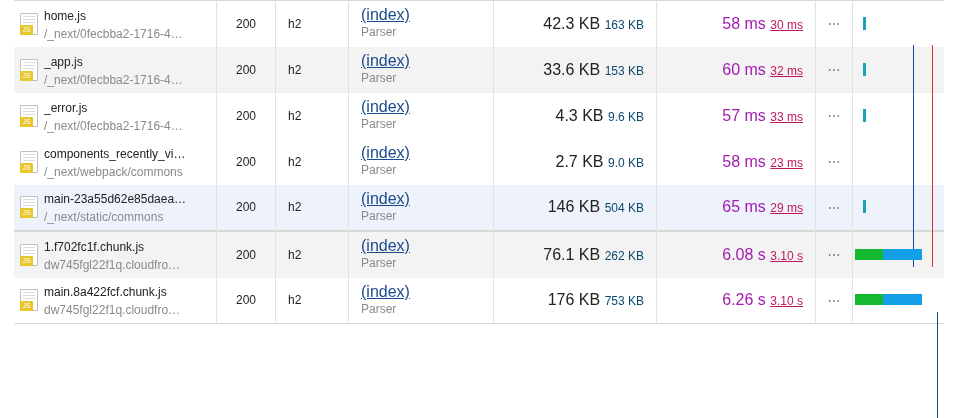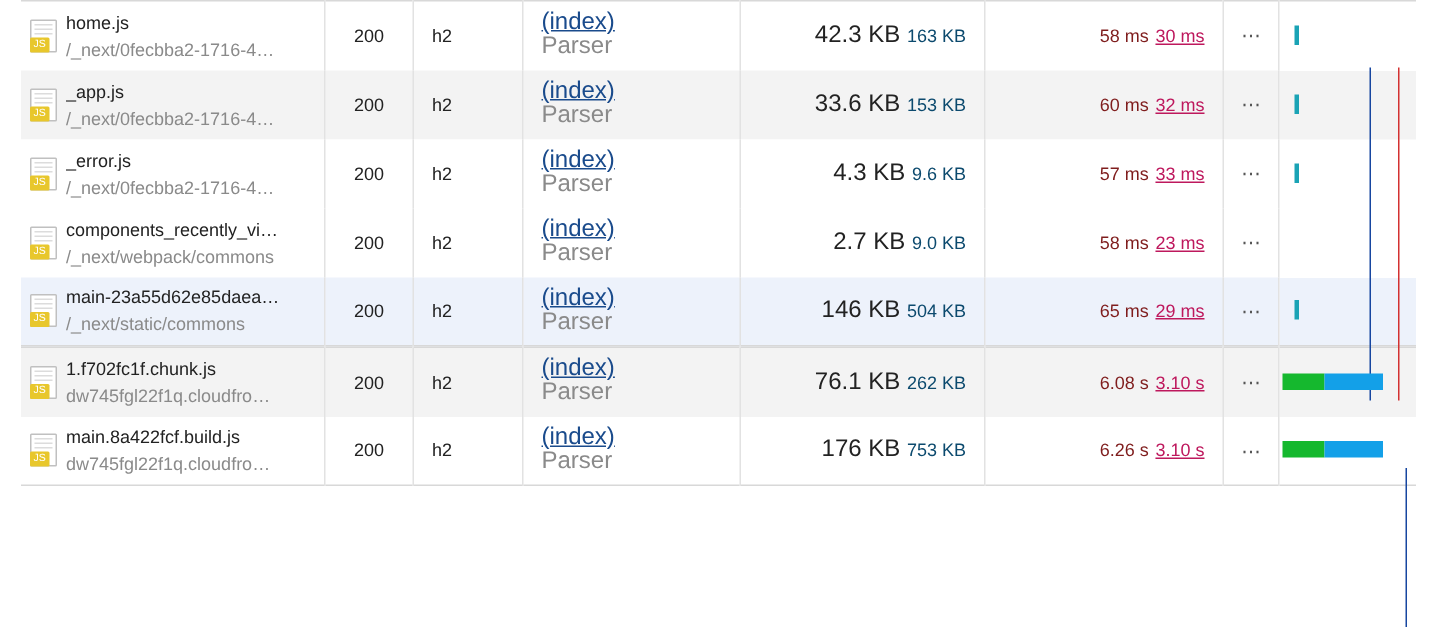--- a/index.html
+++ b/index.html
@@ -125,31 +125,31 @@
   .c-initiator { width: 132px; padding-left: 12px !important; }
   .init-link {
     font-size: 16px;
     color: #1a4b8c;
     text-decoration: underline;
     line-height: 15px;
     display: block;
     cursor: pointer;
   }
   .init-sub {
-    font-size: 16px;
+    font-size: 12px;
     color: #8a8a8a;
     line-height: 15px;
   }
   
   .c-size { width: 150px; text-align: right; padding-right: 12px !important; }
   .size-primary { font-size: 16px; color: #222; line-height: 15px; }
   .size-secondary { font-size: 12px; color: #0c4a6e; line-height: 15px; }
   
   .c-time { width: 146px; text-align: right; padding-right: 12px !important; }
-  .time-primary { font-size: 12px; color: #7f1d1d; line-height: 15px; }
+  .time-primary { font-size: 16px; color: #a21caf; line-height: 15px; }
   .time-secondary { font-size: 12px; color: #be185d; line-height: 15px; text-decoration: underline; }
   
   .c-dots { width: 36px; text-align: center; font-size: 13px; color: #555; }
   
   .c-waterfall { position: relative; }
   .wf {
     position: relative;
     height: 44px;
     overflow: hidden;
   }
@@ -398,21 +398,21 @@
         </td>
       </tr>
 
       <tr class="net-row">
         <td class="c-name">
           <div class="name-wrap">
             <span class="js-icon">
                 <span class="js-badge">JS</span>
               </span>
             <span class="name-lines">
-              <span class="name-primary">main.8a422fcf.build.js</span>
+              <span class="name-primary">main.8a422fcf.chunk.js</span>
               <span class="name-secondary">dw745fgl22f1q.cloudfro…</span>
             </span>
           </div>
         </td>
         <td class="c-status">200</td>
         <td class="c-protocol">h2</td>
         <td class="c-initiator">
           <span class="init-link">(index)</span>
           <span class="init-sub">Parser</span>
         </td>

